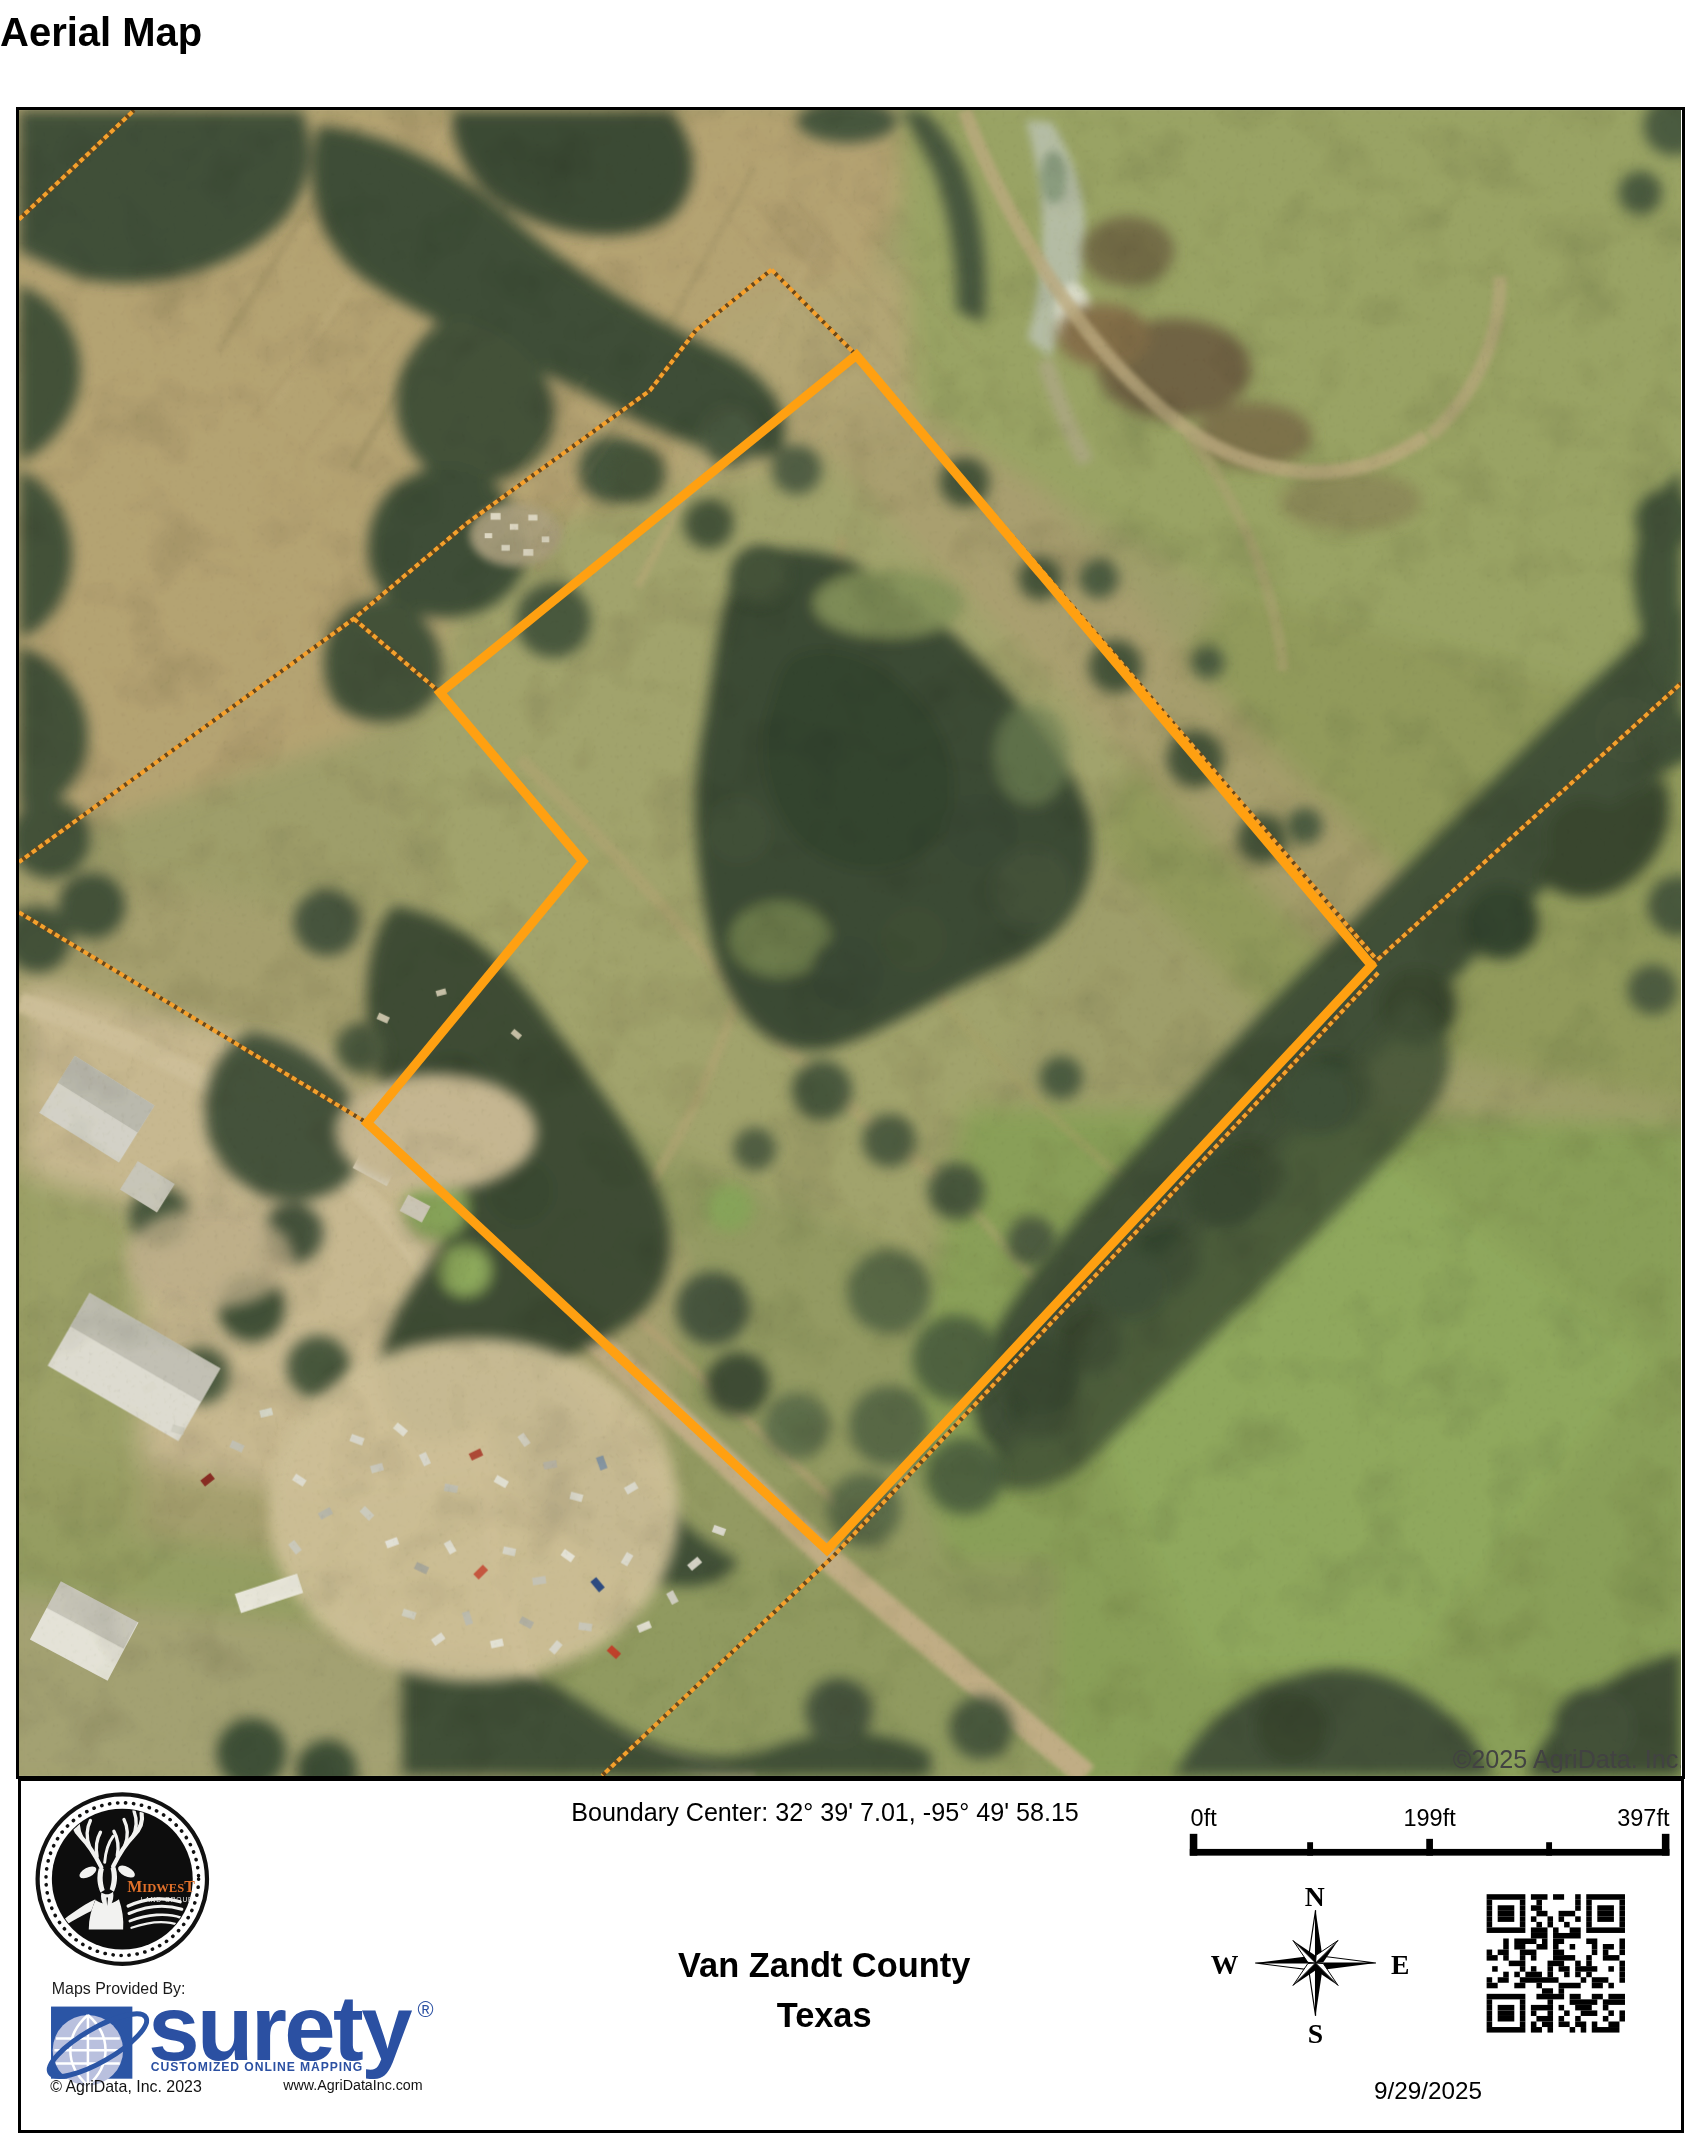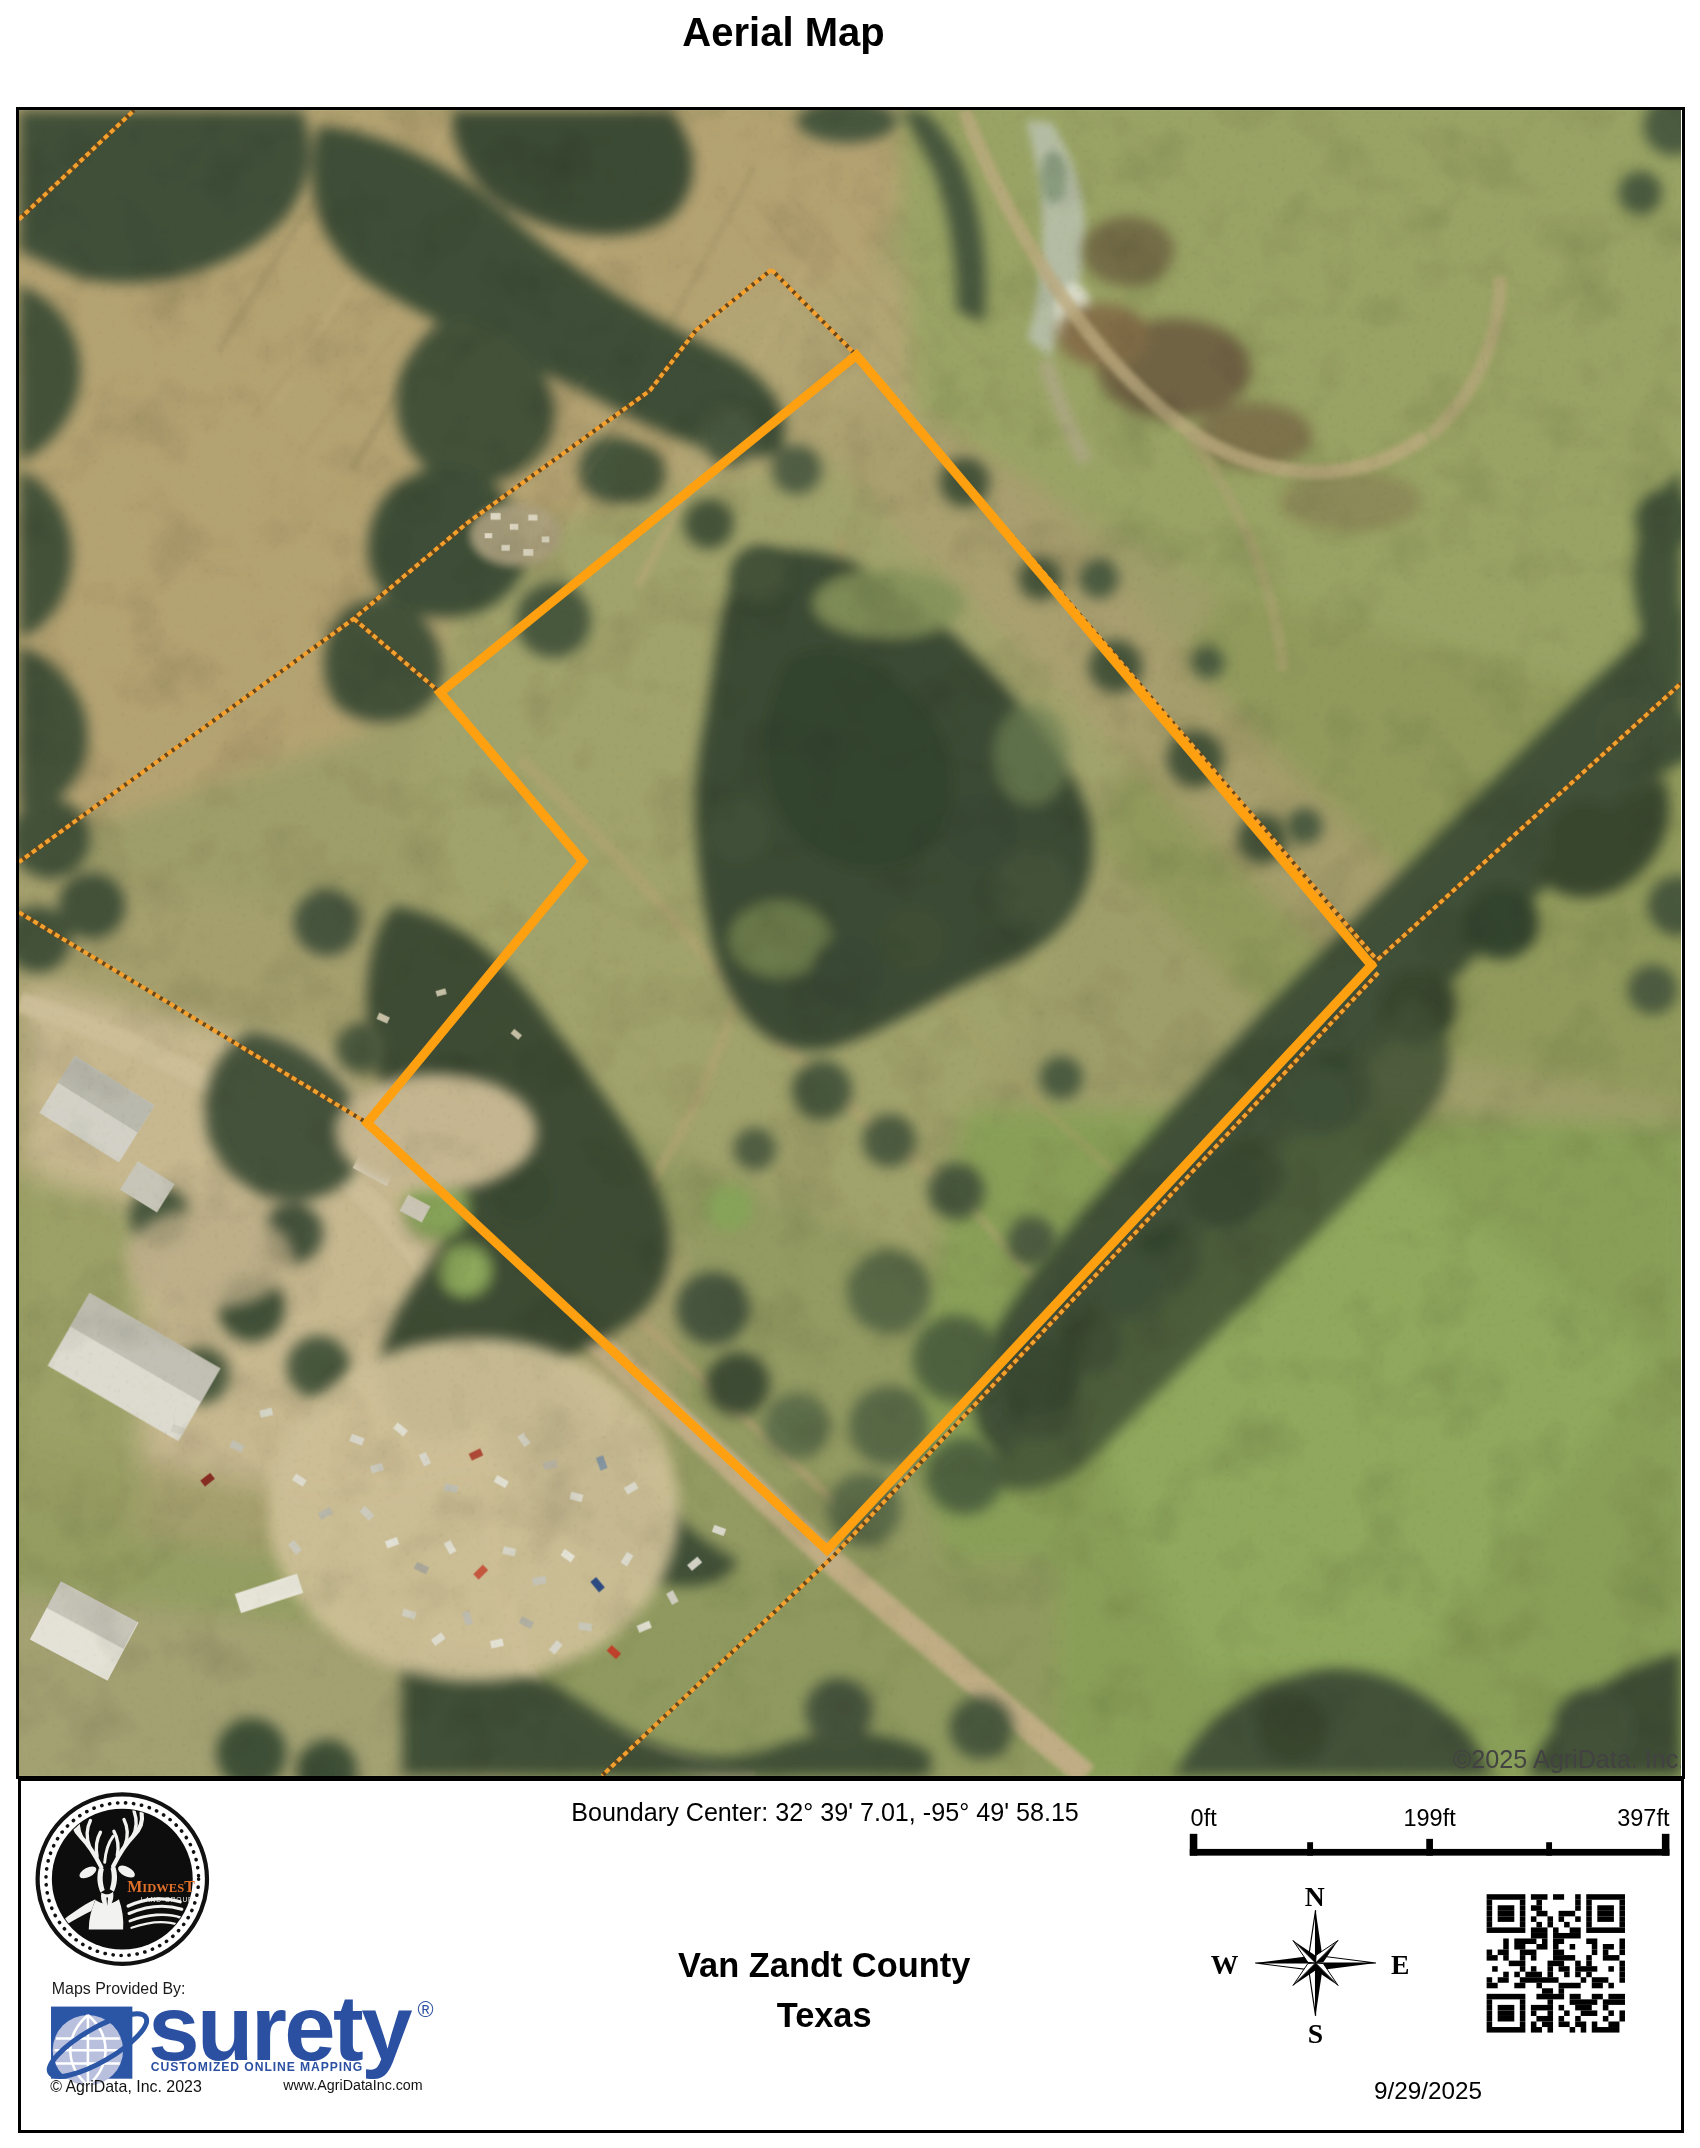--- a/index.html
+++ b/index.html
@@ -1,17 +1,17 @@
 <!DOCTYPE html>
 <html style="font-size:13.4px"><head>
 <meta charset="utf-8">
 <style>
 html,body{margin:0;padding:0;background:#ffffff;width:1701px;height:2148px;overflow:hidden;}
 body{font-family:"Liberation Sans", sans-serif;}
-#title{position:absolute;left:0;top:10px;width:1567px;text-align:center;font-size:40px;font-weight:bold;color:#000;}
+#title{position:absolute;left:0;top:10px;width:1567px;text-align:left;font-size:40px;font-weight:bold;color:#000;}
 #mapbox{position:absolute;left:16px;top:107px;width:1669px;height:1672px;border:3.4px solid #000;box-sizing:border-box;overflow:hidden;}
 #strip{position:absolute;left:17.6px;top:1778px;width:1666px;height:355px;border:3.4px solid #000;box-sizing:border-box;background:#fff;}
 </style>
 </head>
 <body>
 
 <div id="title">Aerial Map</div>
 
 <div id="mapbox">
 <svg id="aer" width="1662" height="1666" viewBox="23 132 1981 1985" xmlns="http://www.w3.org/2000/svg">

